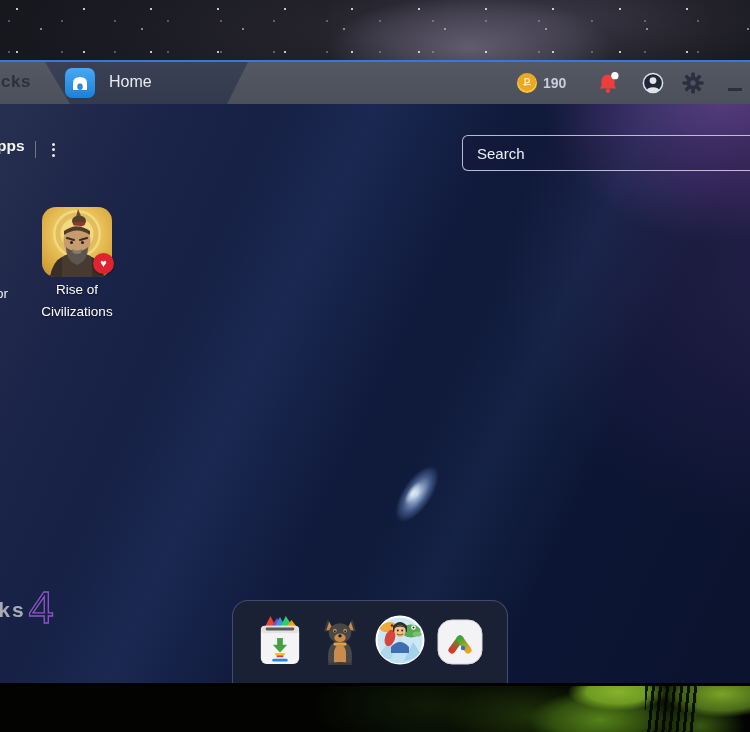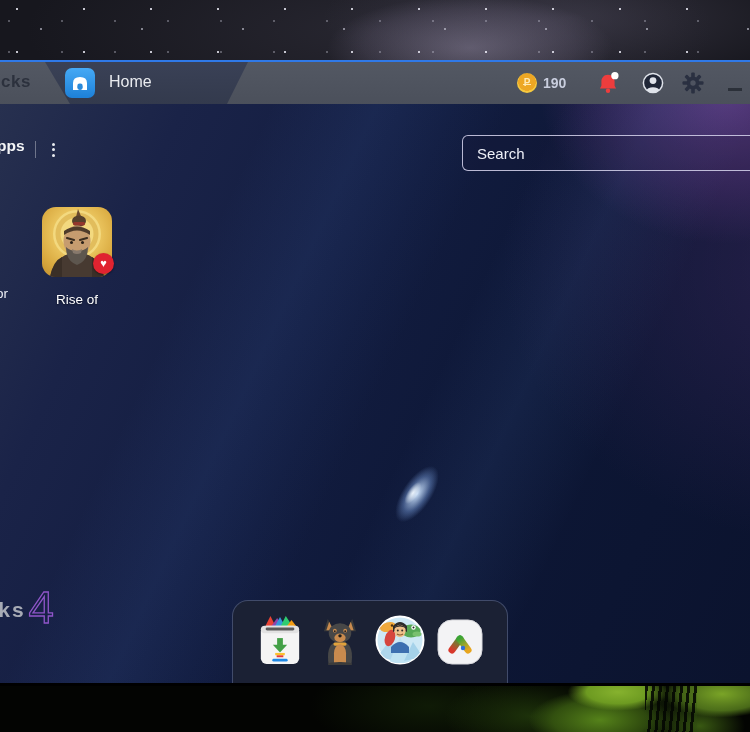--- a/index.html
+++ b/index.html
@@ -91,21 +91,21 @@
 
   
   .shortcut{ position:absolute; left:22px; top:103px; width:110px; text-align:center; cursor:pointer; }
   .sc-icon-wrap{ position:relative; width:70px; height:70px; margin:0 auto; }
   .sc-icon{ width:70px; height:70px; border-radius:14px; overflow:hidden;
     background:radial-gradient(circle at 50% 38%, #f7e7a8 0%, #ecc761 38%, #d9a93f 72%, #c08e2e 100%); }
   .heart-badge{ position:absolute; right:-2px; bottom:3px; width:21px; height:21px; border-radius:50%;
     background:#e02330; display:flex; align-items:center; justify-content:center;
     box-shadow:0 1px 2px rgba(0,0,0,.4); }
   .heart-badge span{ color:#fff; font-size:11px; line-height:1; }
-  .sc-label{ margin-top:12px; color:#ffffff; font-size:13.5px; line-height:22px; text-shadow:0 1px 2px rgba(0,0,0,.5); }
+  .sc-label{ margin-top:2px; color:#ffffff; font-size:13.5px; line-height:22px; text-shadow:0 1px 2px rgba(0,0,0,.5); }
 
   .cut-frag{ position:absolute; left:-4px; top:182px; font-size:13.5px; color:#eef0f6; }
 
   .watermark{ position:absolute; left:0; top:484px; display:flex; align-items:center;font-family:Liberation Mono, monospace; }
   .wm-ks{ color:#a7abb5; font-size:21px; letter-spacing:1px; font-weight:600; margin-left:-2px; }
   .wm-4{ font-size:46px; font-weight:100; color:transparent; -webkit-text-stroke:1.3px #8f55c9; margin-left:2px; line-height:1; }
 
   
   .dock{ position:absolute; left:232px; top:496px; width:276px; height:83px;
     background:#1b2134; border:1px solid rgba(98,112,152,.55); border-bottom:none;
@@ -228,20 +228,21 @@
             <path d="M24,40 Q28,44 35,44 Q42,44 46,40 Q46,54 35,58 Q24,54 24,40 Z" fill="#5d564e"></path>
             <path d="M30,42 Q35,45 40,42 L39,46 Q35,48 31,46 Z" fill="#87796c"></path>
           </svg>
         </div>
         <div class="heart-badge">
             <span>♥</span>
           </div>
       </div>
       <div class="sc-label">
         <div>Rise of</div>
+        <div>Civilizations</div>
       </div>
     </div>
 
     <span class="cut-frag">or</span>
 
     <div class="watermark">
       <span class="wm-ks">ks</span>
       <span class="wm-4">4</span>
     </div>
 

